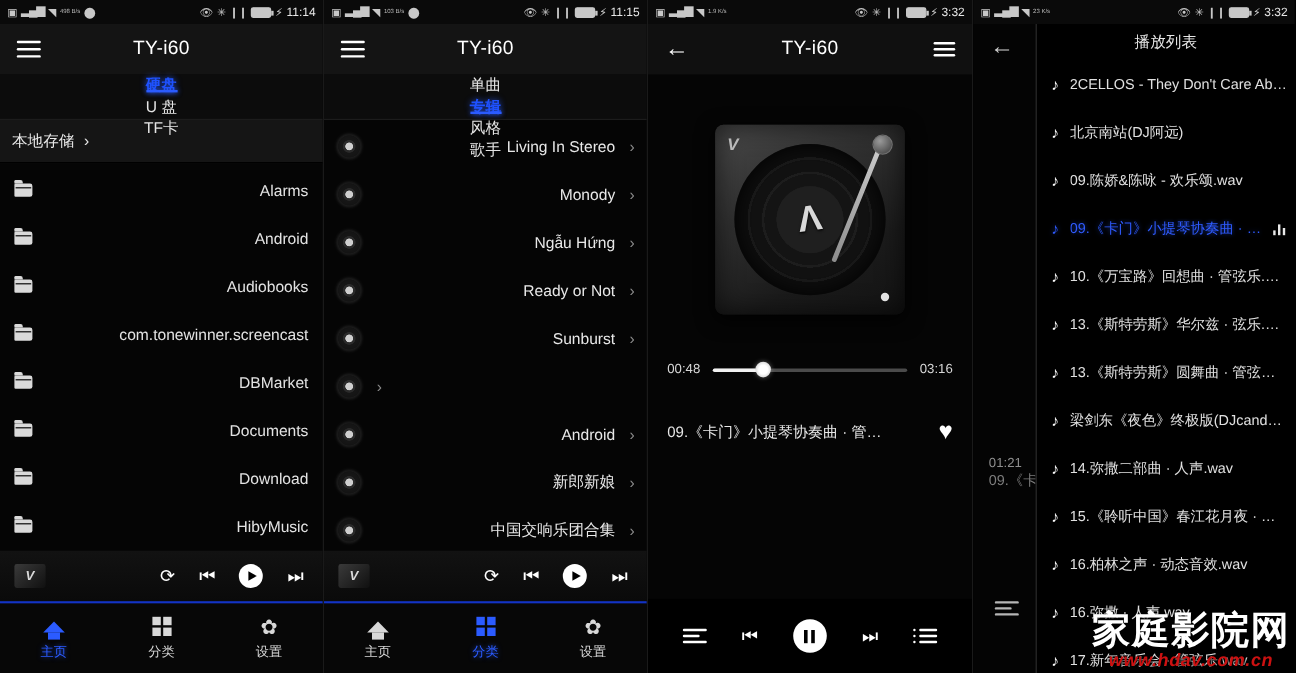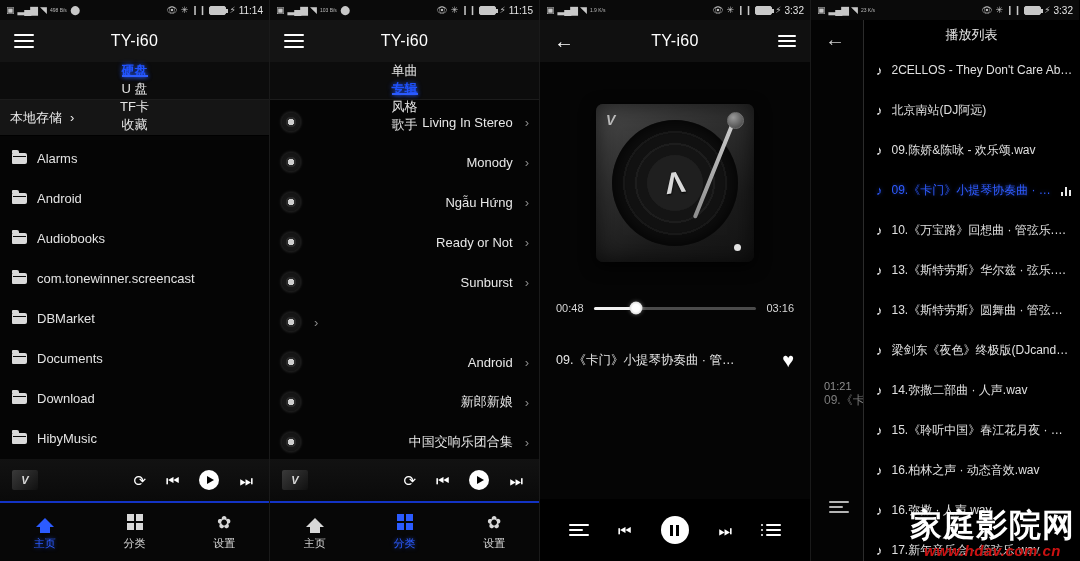--- a/index.html
+++ b/index.html
@@ -68,21 +68,21 @@
     height: 36px; display: flex; align-items: center; gap: 8px; padding: 0 10px;
     background: #151515; color: #eaeaea; font-size: 13px; border-bottom: 1px solid #000;
   }
   .crumb .chev { color: #eaeaea; font-size: 13px; }
 
   
   .scroll { overflow: hidden; }
   .filelist { padding-top: 2px; }
   .file-row {
     height: 40px; display: flex; align-items: center; gap: 10px; padding: 0 12px;
-    color: #e3e3e3; font-size: 13px; cursor: pointer;
+    color: #e3e3e3; font-size: 13px; cursor: pointer; justify-content: space-between;
   }
   .folder-ic {
     width: 15px; height: 11px; background: #dadada; border-radius: 1px 2px 2px 1px; position: relative; flex: none;
   }
   .folder-ic::before {
     content:""; position:absolute; left:0; top:-3px; width:7px; height:3px;
     background:#dadada; border-radius:1px 2px 0 0;
   }
   .folder-ic::after{
     content:""; position:absolute; left:1px; top:3px; right:1px; height:1px; background:#0b0b0b;
@@ -296,21 +296,20 @@
           <i></i>
           <i></i>
         </div>
       <div class="appbar-title">TY-i60</div>
     </div>
 
     <div class="tabs">
       <div class="tab active">硬盘</div>
       <div class="tab">U 盘</div>
       <div class="tab">TF卡</div>
-      <div class="tab">收藏</div>
     </div>
 
     <div class="crumb">
       <span>本地存储</span>
       <span class="chev">›</span>
     </div>
 
     <div class="filelist scroll">
       <div class="file-row">
           <span class="folder-ic"></span>

